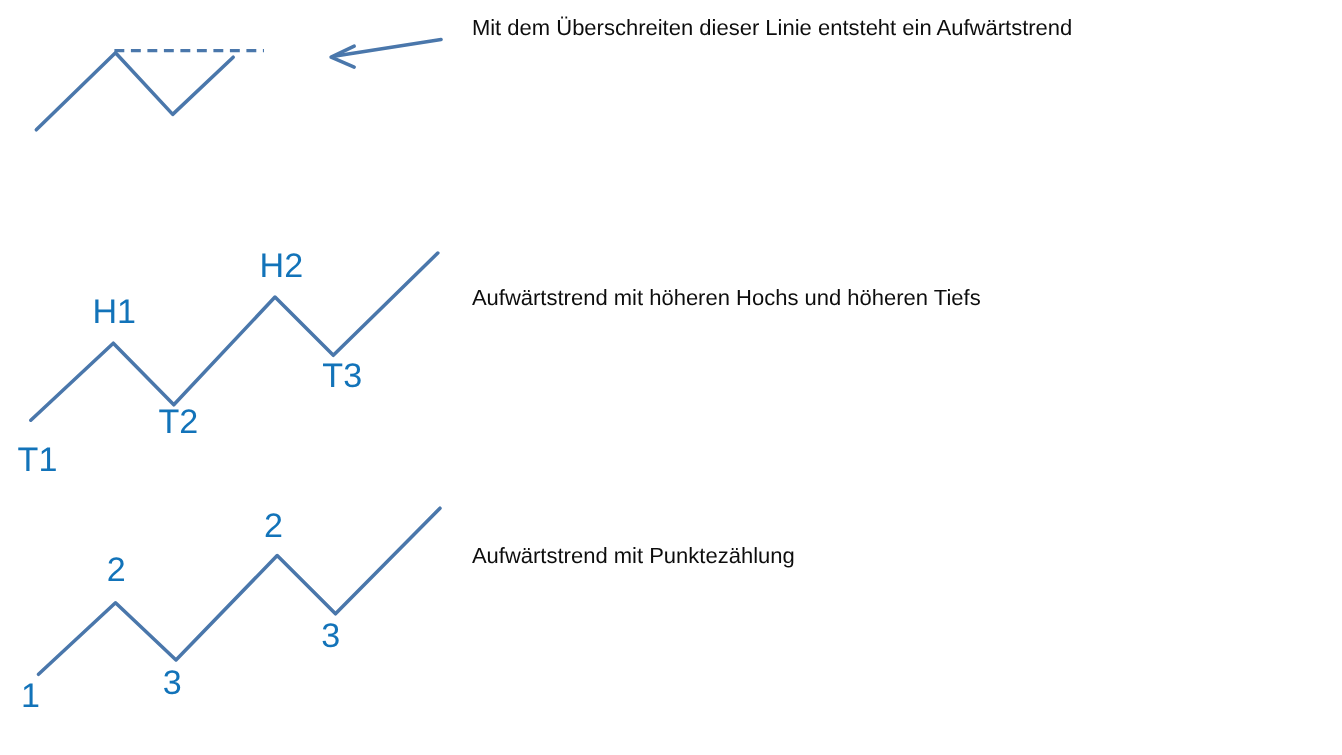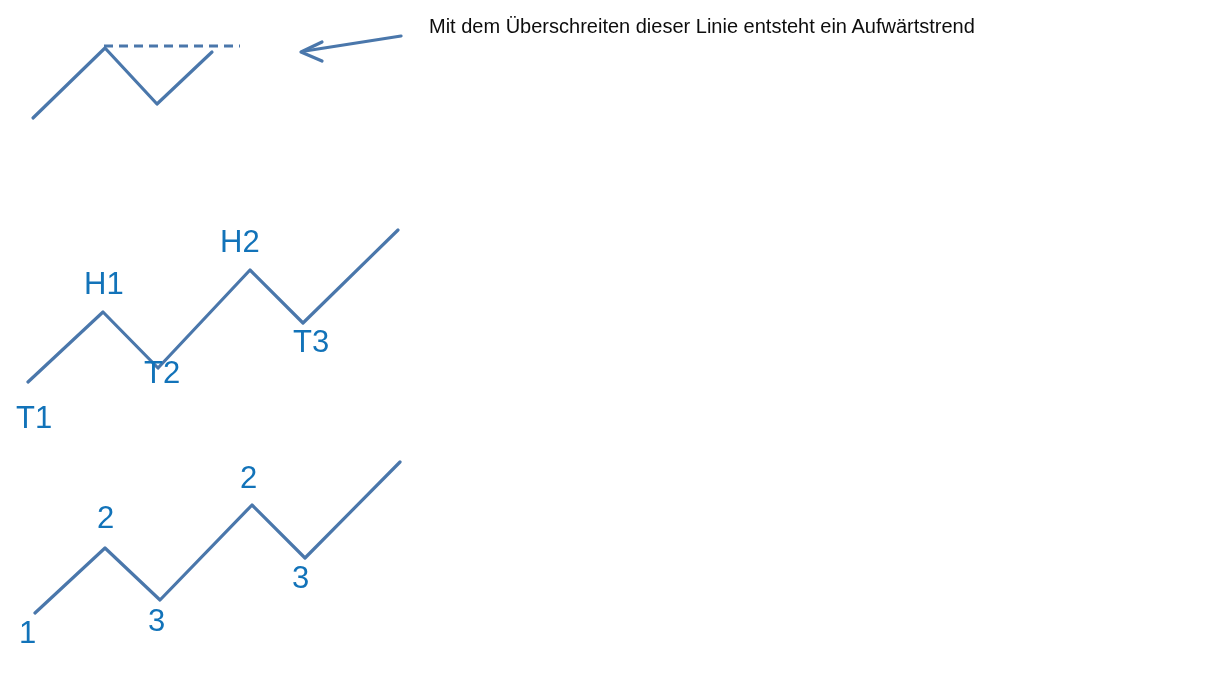--- a/index.html
+++ b/index.html
@@ -58,29 +58,31 @@
       <polyline points="322,42 301,52 322,61" fill="none" stroke="#4a77ab" stroke-width="3.2" stroke-linecap="round" stroke-linejoin="round"></polyline>
     </g>
 
     <polyline points="28,382 103,312 158,368 250,270 303,323 398,230" fill="none" stroke="#4a77ab" stroke-width="3.2" stroke-linecap="round" stroke-linejoin="round"></polyline>
 
     <polyline points="35,613 105,548 160,600 252,505 305,558 400,462" fill="none" stroke="#4a77ab" stroke-width="3.2" stroke-linecap="round" stroke-linejoin="round"></polyline>
   </svg>
 
   <div class="caption" id="caption-1">Mit dem Überschreiten dieser Linie entsteht ein Aufwärtstrend</div>
 
+  <div class="caption" id="caption-2">Aufwärtstrend mit höheren Hochs und höheren Tiefs</div>
 
+  <div class="caption" id="caption-3">Aufwärtstrend mit Punktezählung</div>
 
   <div class="point-label" style="left:16px; top:402px;">T1</div>
 
   <div class="point-label" style="left:84px; top:268px;">H1</div>
 
-  <div class="point-label" style="left:144px; top:357px;">T2</div>
+  <div class="point-label" style="left:144px; top:368px;">T2</div>
 
-  <div class="point-label" style="left:220px; top:226px;">H2</div>
+  <div class="point-label" style="left:236px; top:226px;">H2</div>
 
   <div class="point-label" style="left:293px; top:326px;">T3</div>
 
   <div class="point-label" style="left:19px; top:617px;">1</div>
 
   <div class="point-label" style="left:97px; top:502px;">2</div>
 
   <div class="point-label" style="left:148px; top:605px;">3</div>
 
   <div class="point-label" style="left:240px; top:462px;">2</div>

